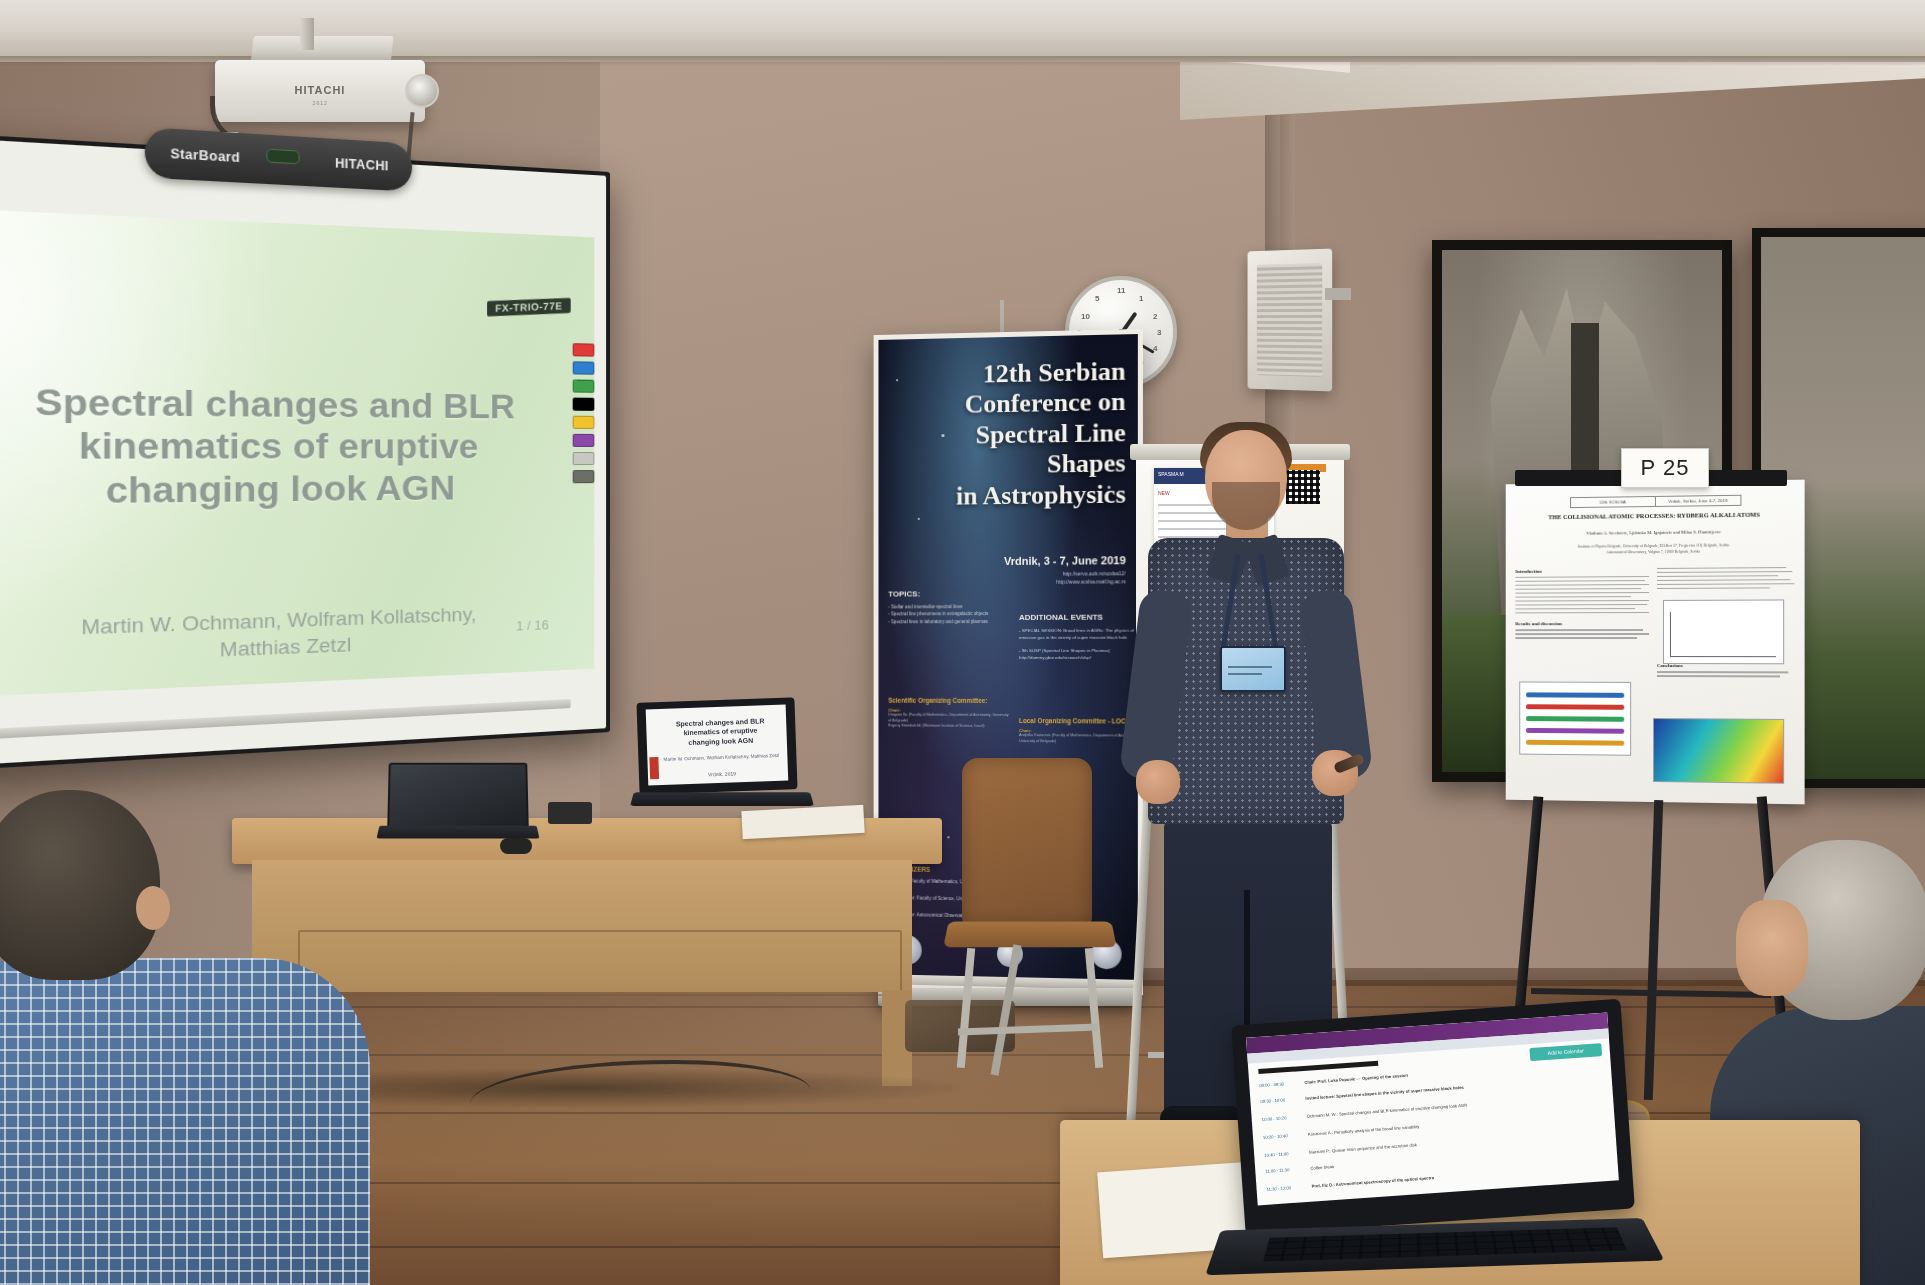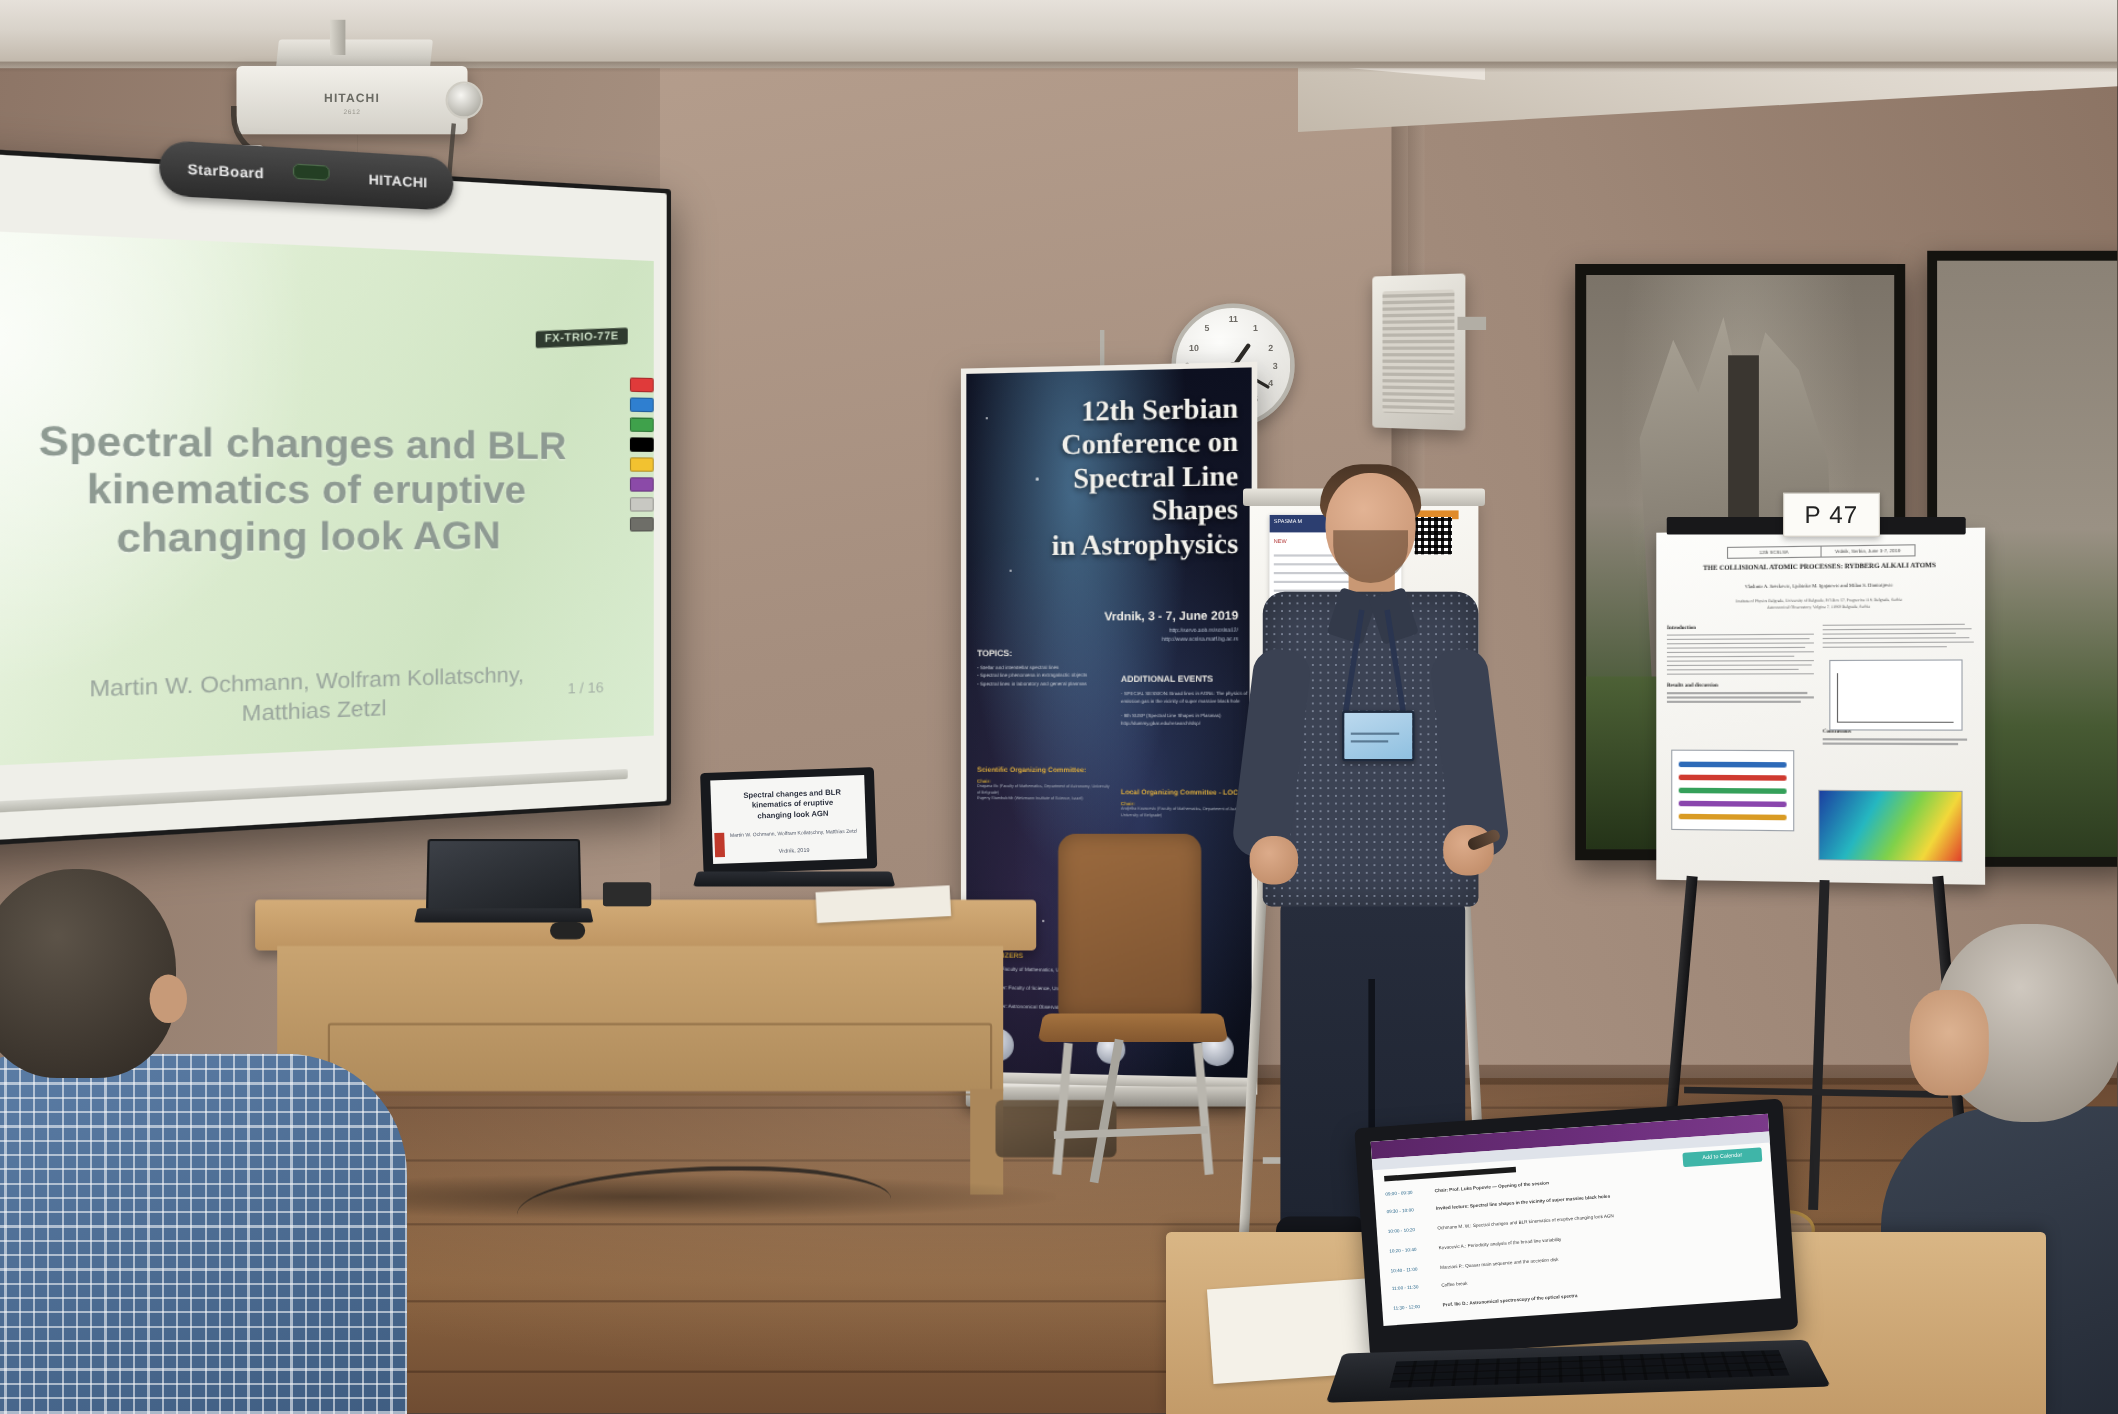--- a/index.html
+++ b/index.html
@@ -718,21 +718,21 @@
         <div class="band" style="top:22px;background:#cf3a30"></div>
         <div class="band" style="top:34px;background:#35a05a"></div>
         <div class="band" style="top:46px;background:#8a46ad"></div>
         <div class="band" style="top:58px;background:#d99b24"></div>
       </div>
       <div id="p-plot3"></div>
     </div>
 
     <div id="poster-clip"></div>
     <div id="poster-tag">
-      <span>P 47</span>
+      <span>P 25</span>
     </div>
     <div id="easel-l"></div>
     <div id="easel-r"></div>
     <div id="easel-c"></div>
     <div id="easel-brace"></div>
   </div>
 
   <div id="speaker-box">
     <div id="spk-legs"></div>
     <div id="spk-leg-split"></div>

